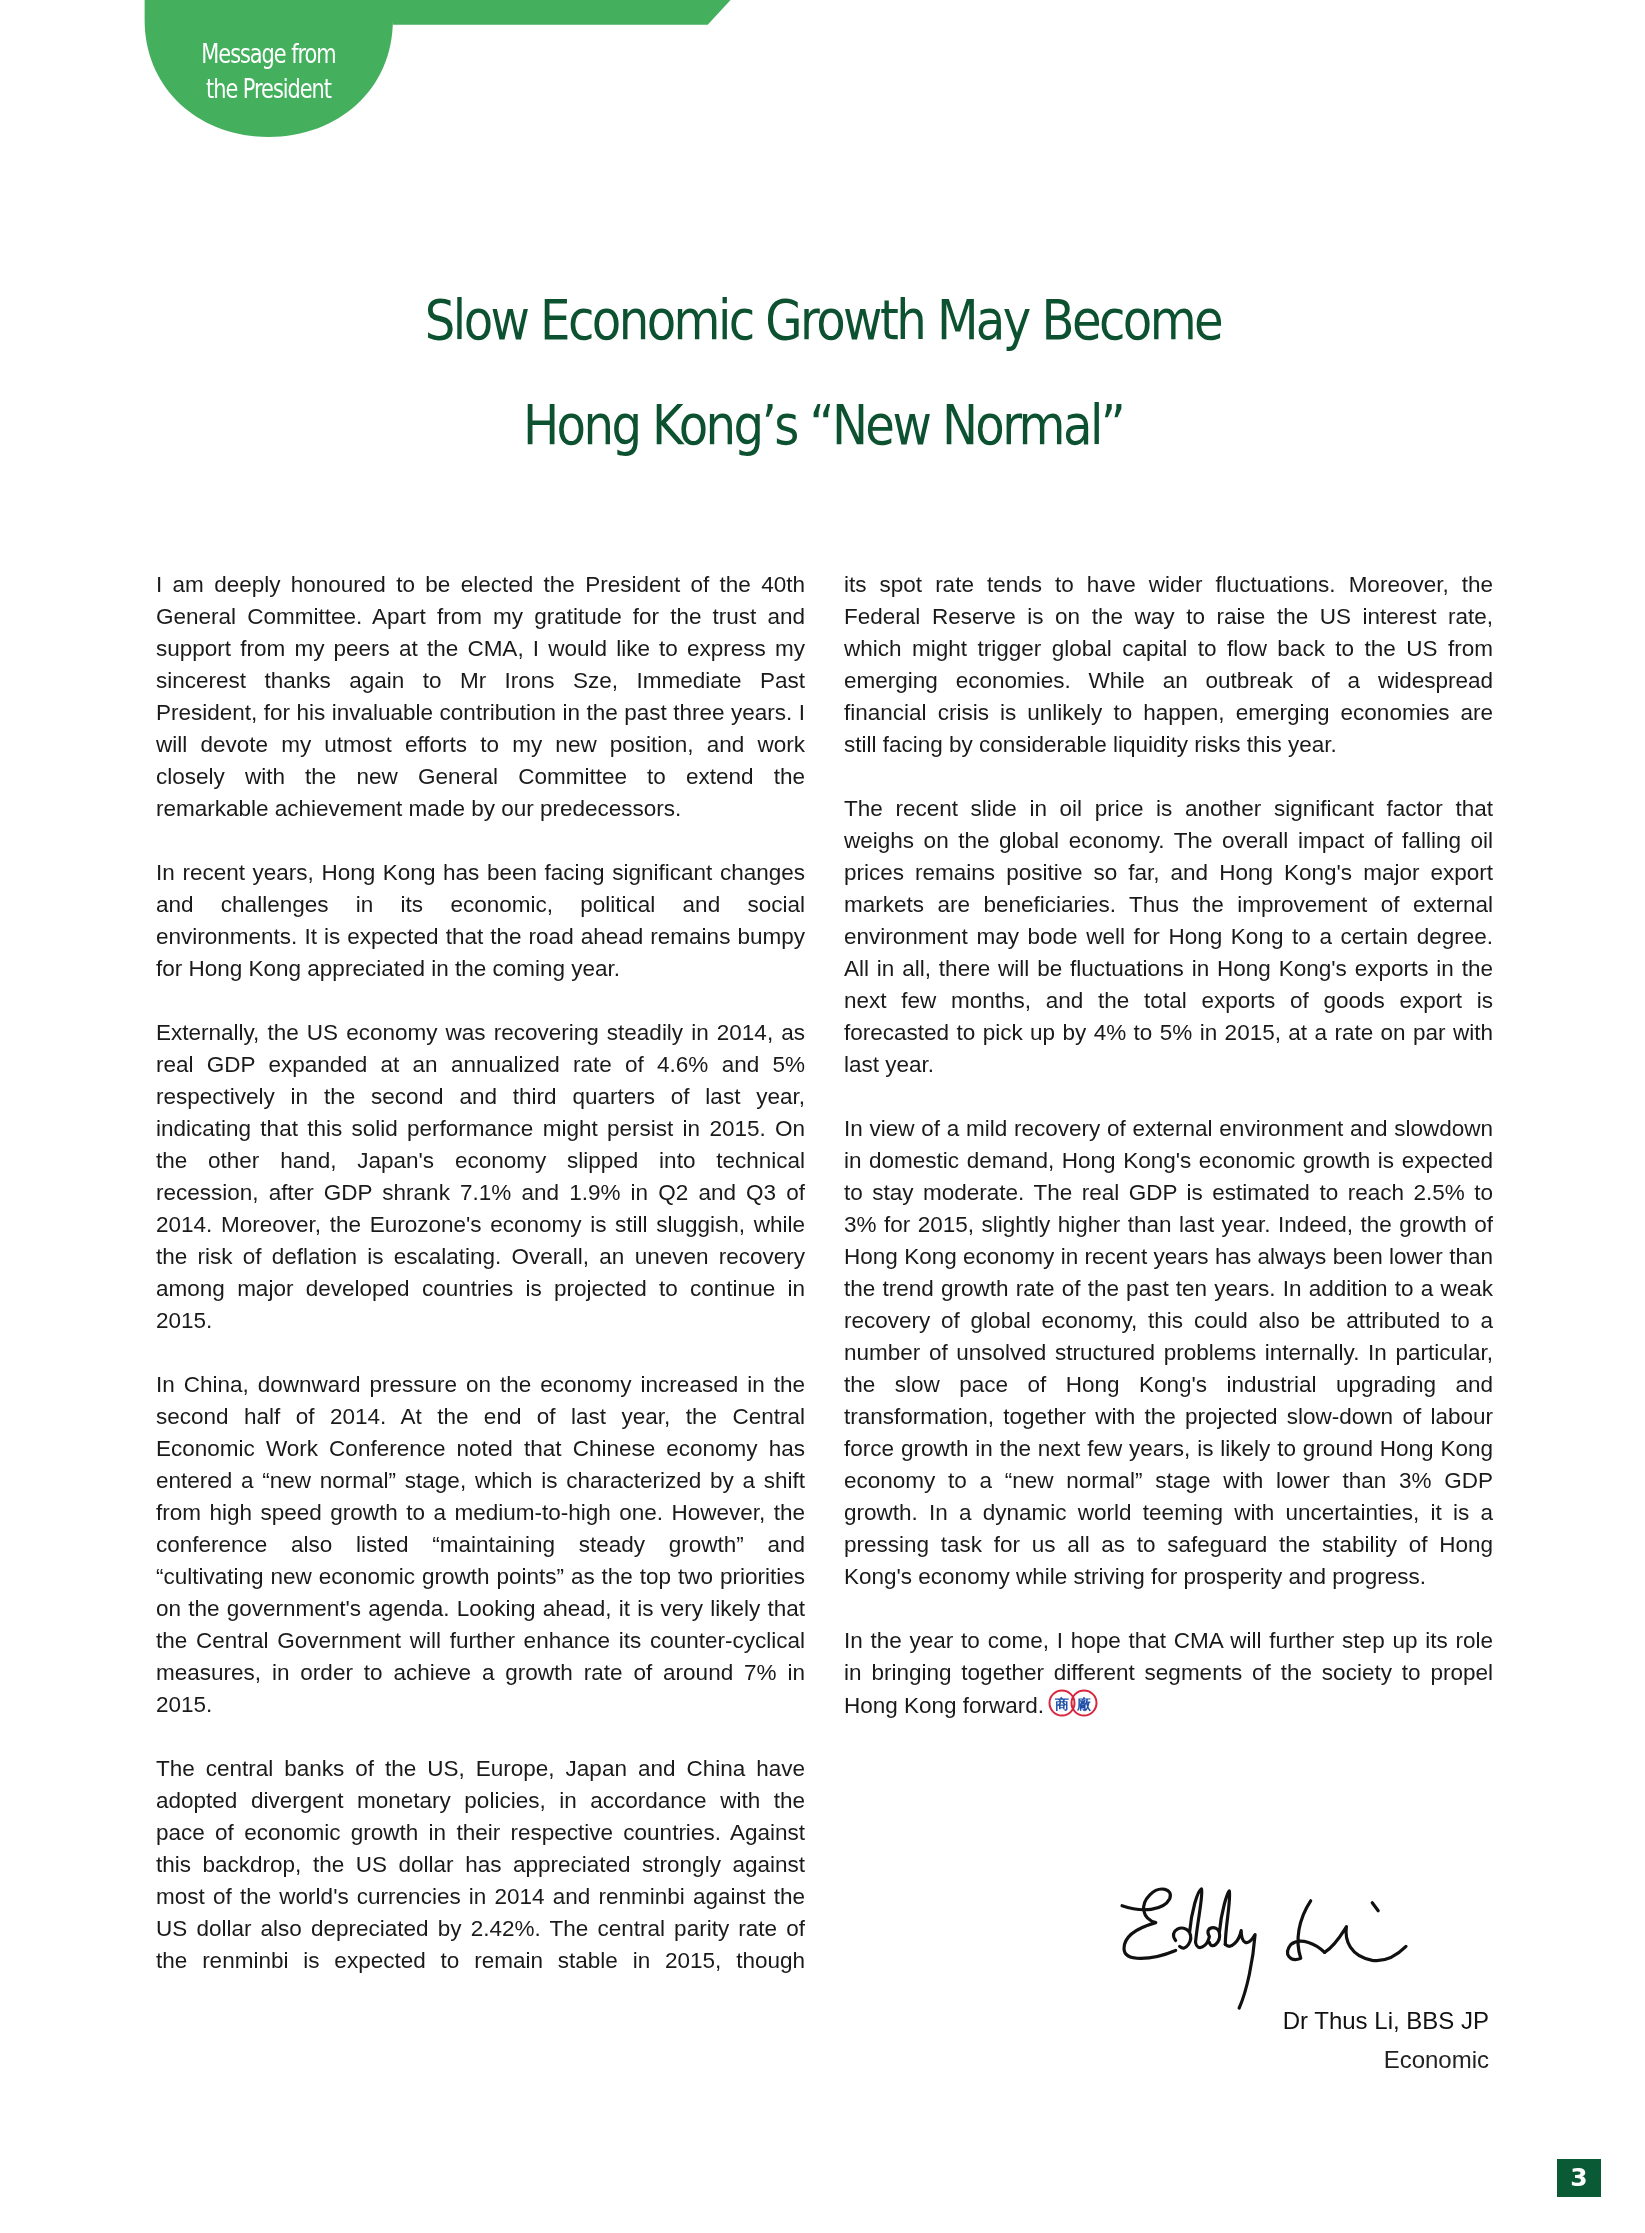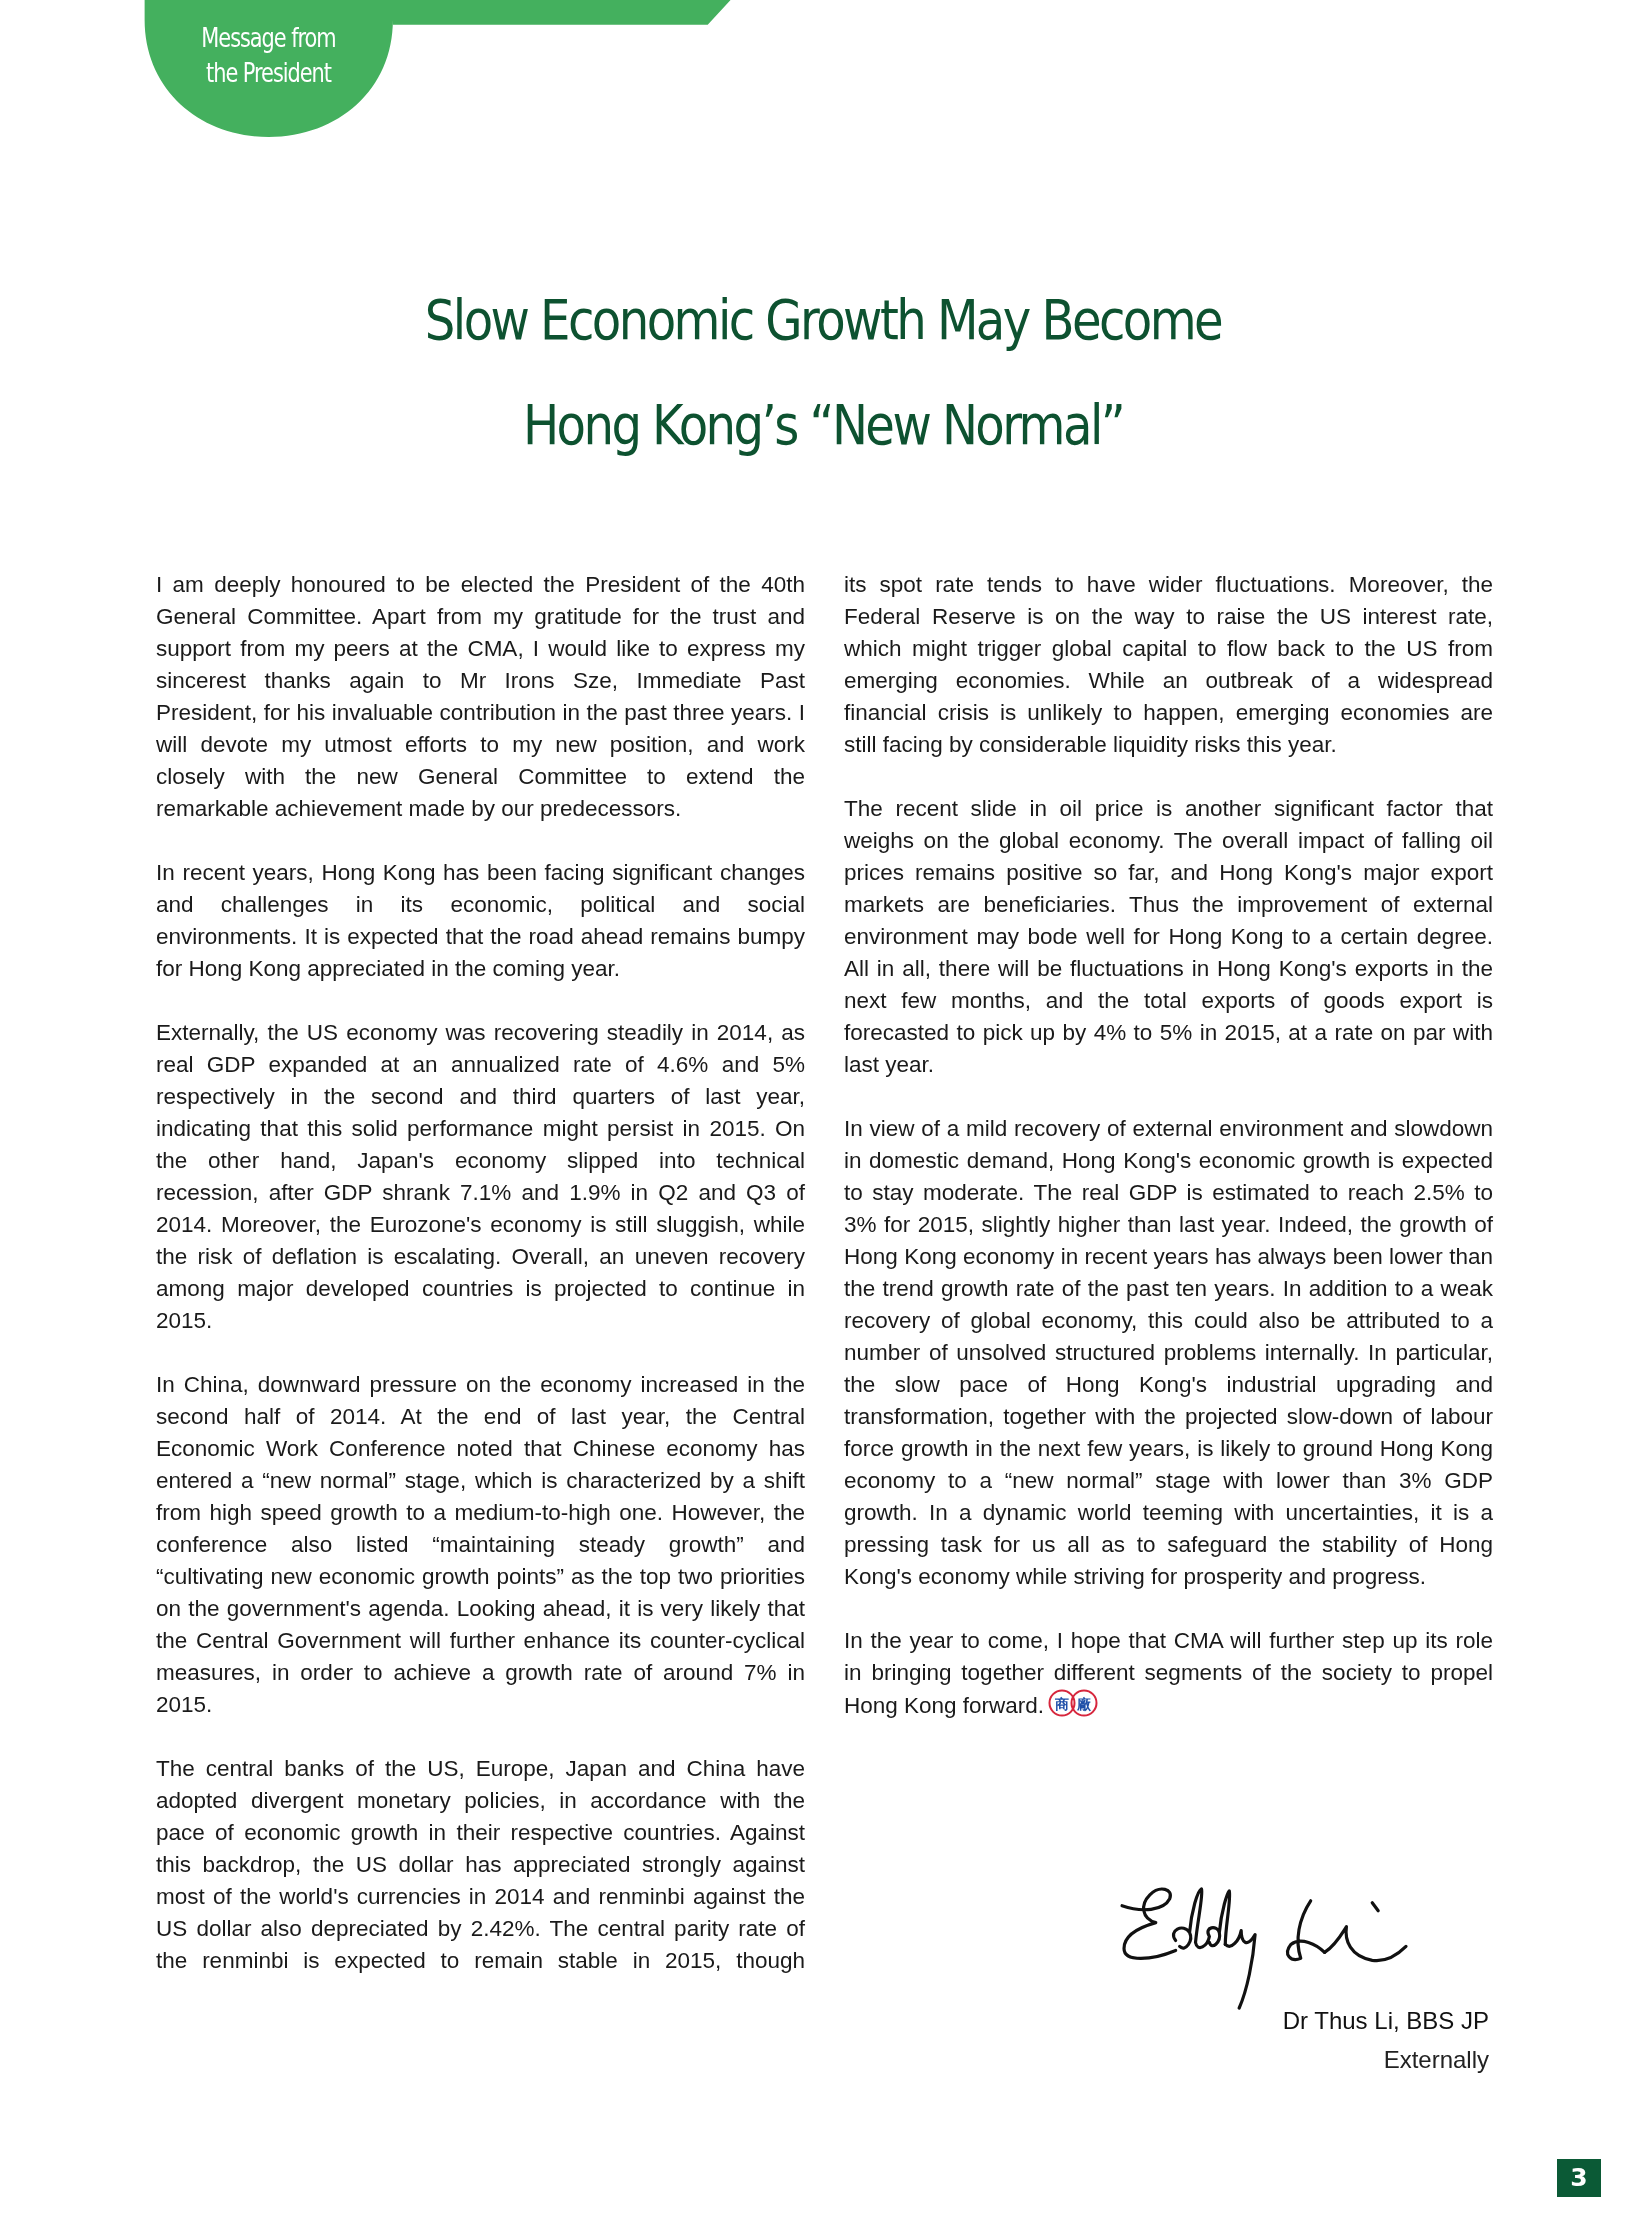--- a/index.html
+++ b/index.html
@@ -2,21 +2,21 @@
 <html><head>
 <meta charset="utf-8">
 <style>
   html, body { margin: 0; padding: 0; background: #ffffff; }
   body { width: 1646px; height: 2234px; position: relative; overflow: hidden; }
 
   
   .section-tab { position: absolute; left: 0; top: 0; width: 756px; height: 144px; }
   .section-tab svg { position: absolute; left: 0; top: 0; }
   .section-label {
-    position: absolute; left: 144px; top: 20px; width: 249px;
+    position: absolute; left: 144px; top: 36px; width: 249px;
     text-align: center; color: #ffffff;
     font-family: "DejaVu Sans", sans-serif; font-size: 27px; line-height: 35px;
     letter-spacing: -1.2px; font-stretch: condensed;
   }
   .section-label span { display: block; transform: scaleX(0.86); }
 
   
   .title {
     position: absolute; left: 0; top: 267px; width: 1646px; margin: 0;
     text-align: center; color: #0d5230; font-weight: normal;
@@ -107,16 +107,16 @@
 
     <path d="M114 74 C120 80 128 70 130 60 C130 72 136 78 144 64 C142 90 136 120 128 138"></path>
 
     <path d="M200 30 C188 48 184 70 190 88 C180 92 172 84 180 74 C190 66 206 74 214 82"></path>
 
     <path d="M214 82 C226 74 232 62 236 56 C234 70 240 86 262 90 C276 92 288 84 296 76"></path>
     <path d="M262 32 L268 40"></path>
   </g>
 </svg>
 <div class="signer-name">Dr Thus Li, BBS JP</div>
-<div class="signer-title">Externally</div>
+<div class="signer-title">Economic</div>
 
 <div class="page-number">3</div>
 
 
 </body></html>

